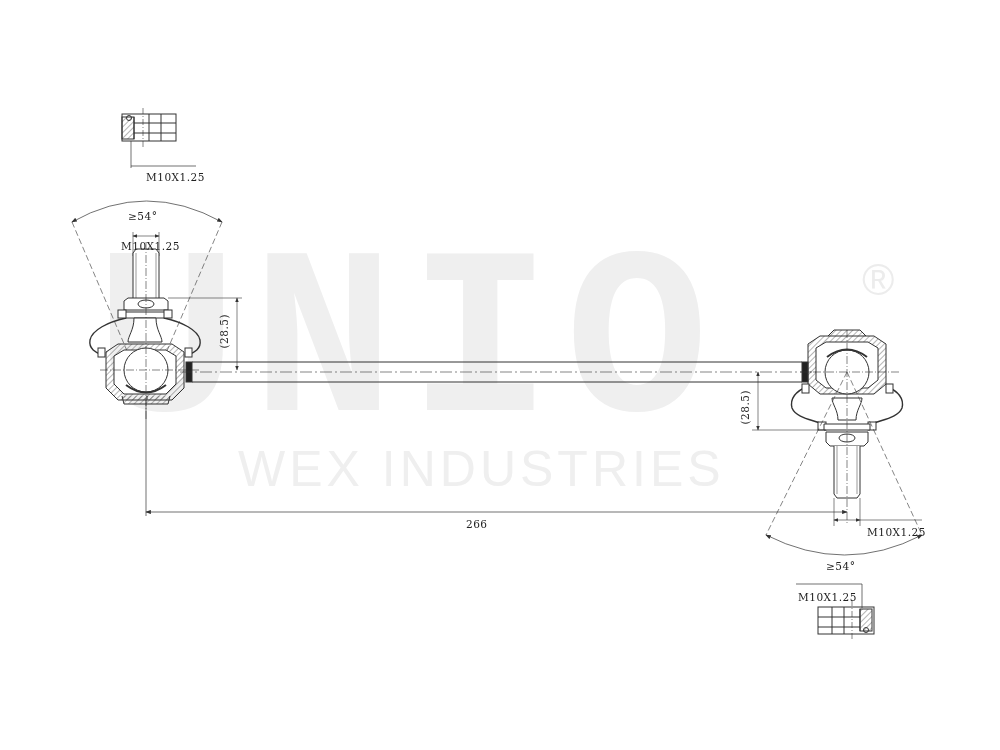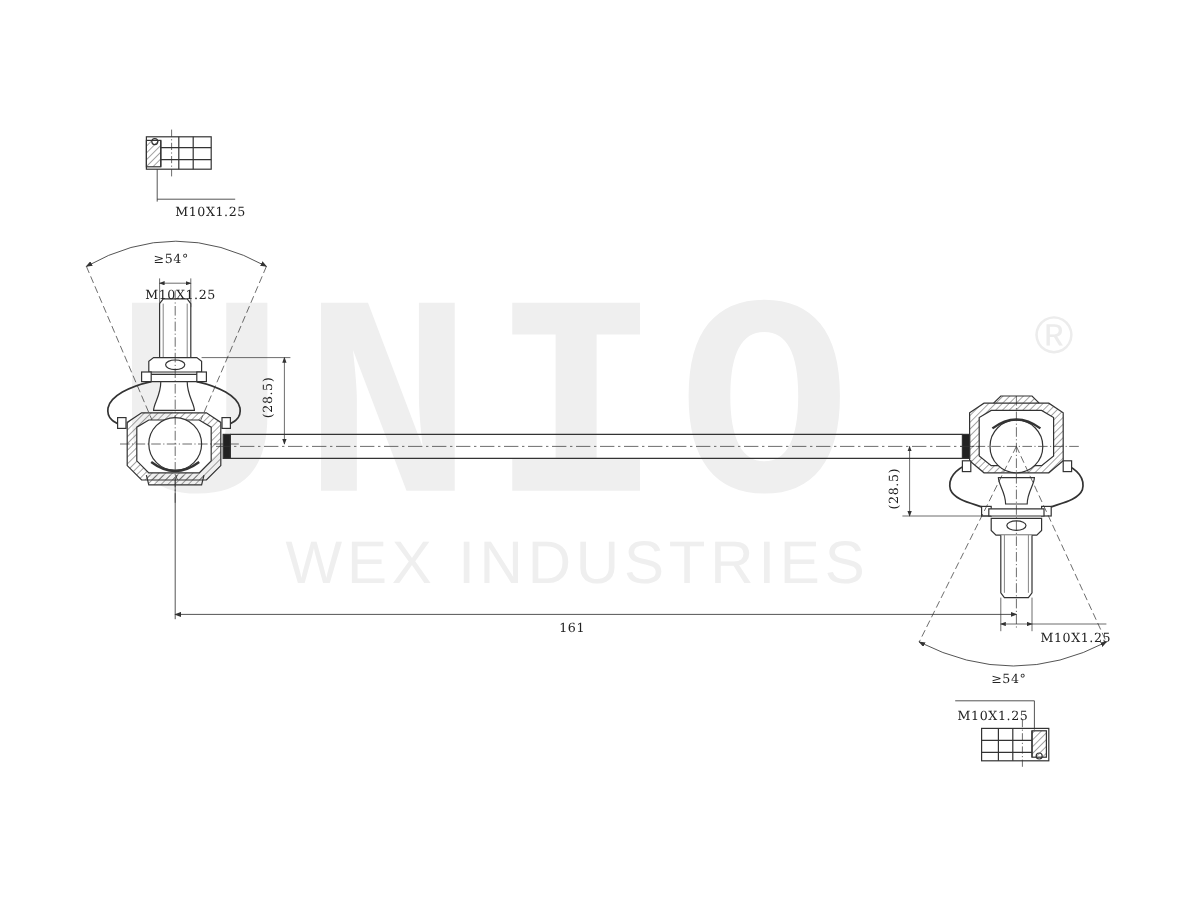--- a/index.html
+++ b/index.html
@@ -155,17 +155,17 @@
       <line x1="796" y1="584" x2="862" y2="584" stroke-width="0.7"></line>
       <line x1="862" y1="584" x2="862" y2="608" stroke-width="0.7"></line>
     </g>
   </g>
 </svg>
 
 <div class="lbl" style="left:146px;top:152px;">M10X1.25</div>
 <div class="lbl" style="left:128px;top:191px;">≥54°</div>
 <div class="lbl" style="left:121px;top:221px;">M10X1.25</div>
 <div class="vlbl" style="left:207px;top:326px;">(28.5)</div>
-<div class="lbl" style="left:466px;top:499px;">161</div>
+<div class="lbl" style="left:466px;top:499px;">266</div>
 <div class="vlbl" style="left:728px;top:402px;">(28.5)</div>
 <div class="lbl" style="left:867px;top:507px;">M10X1.25</div>
 <div class="lbl" style="left:826px;top:541px;">≥54°</div>
 <div class="lbl" style="left:798px;top:572px;">M10X1.25</div>
 
 </body></html>

